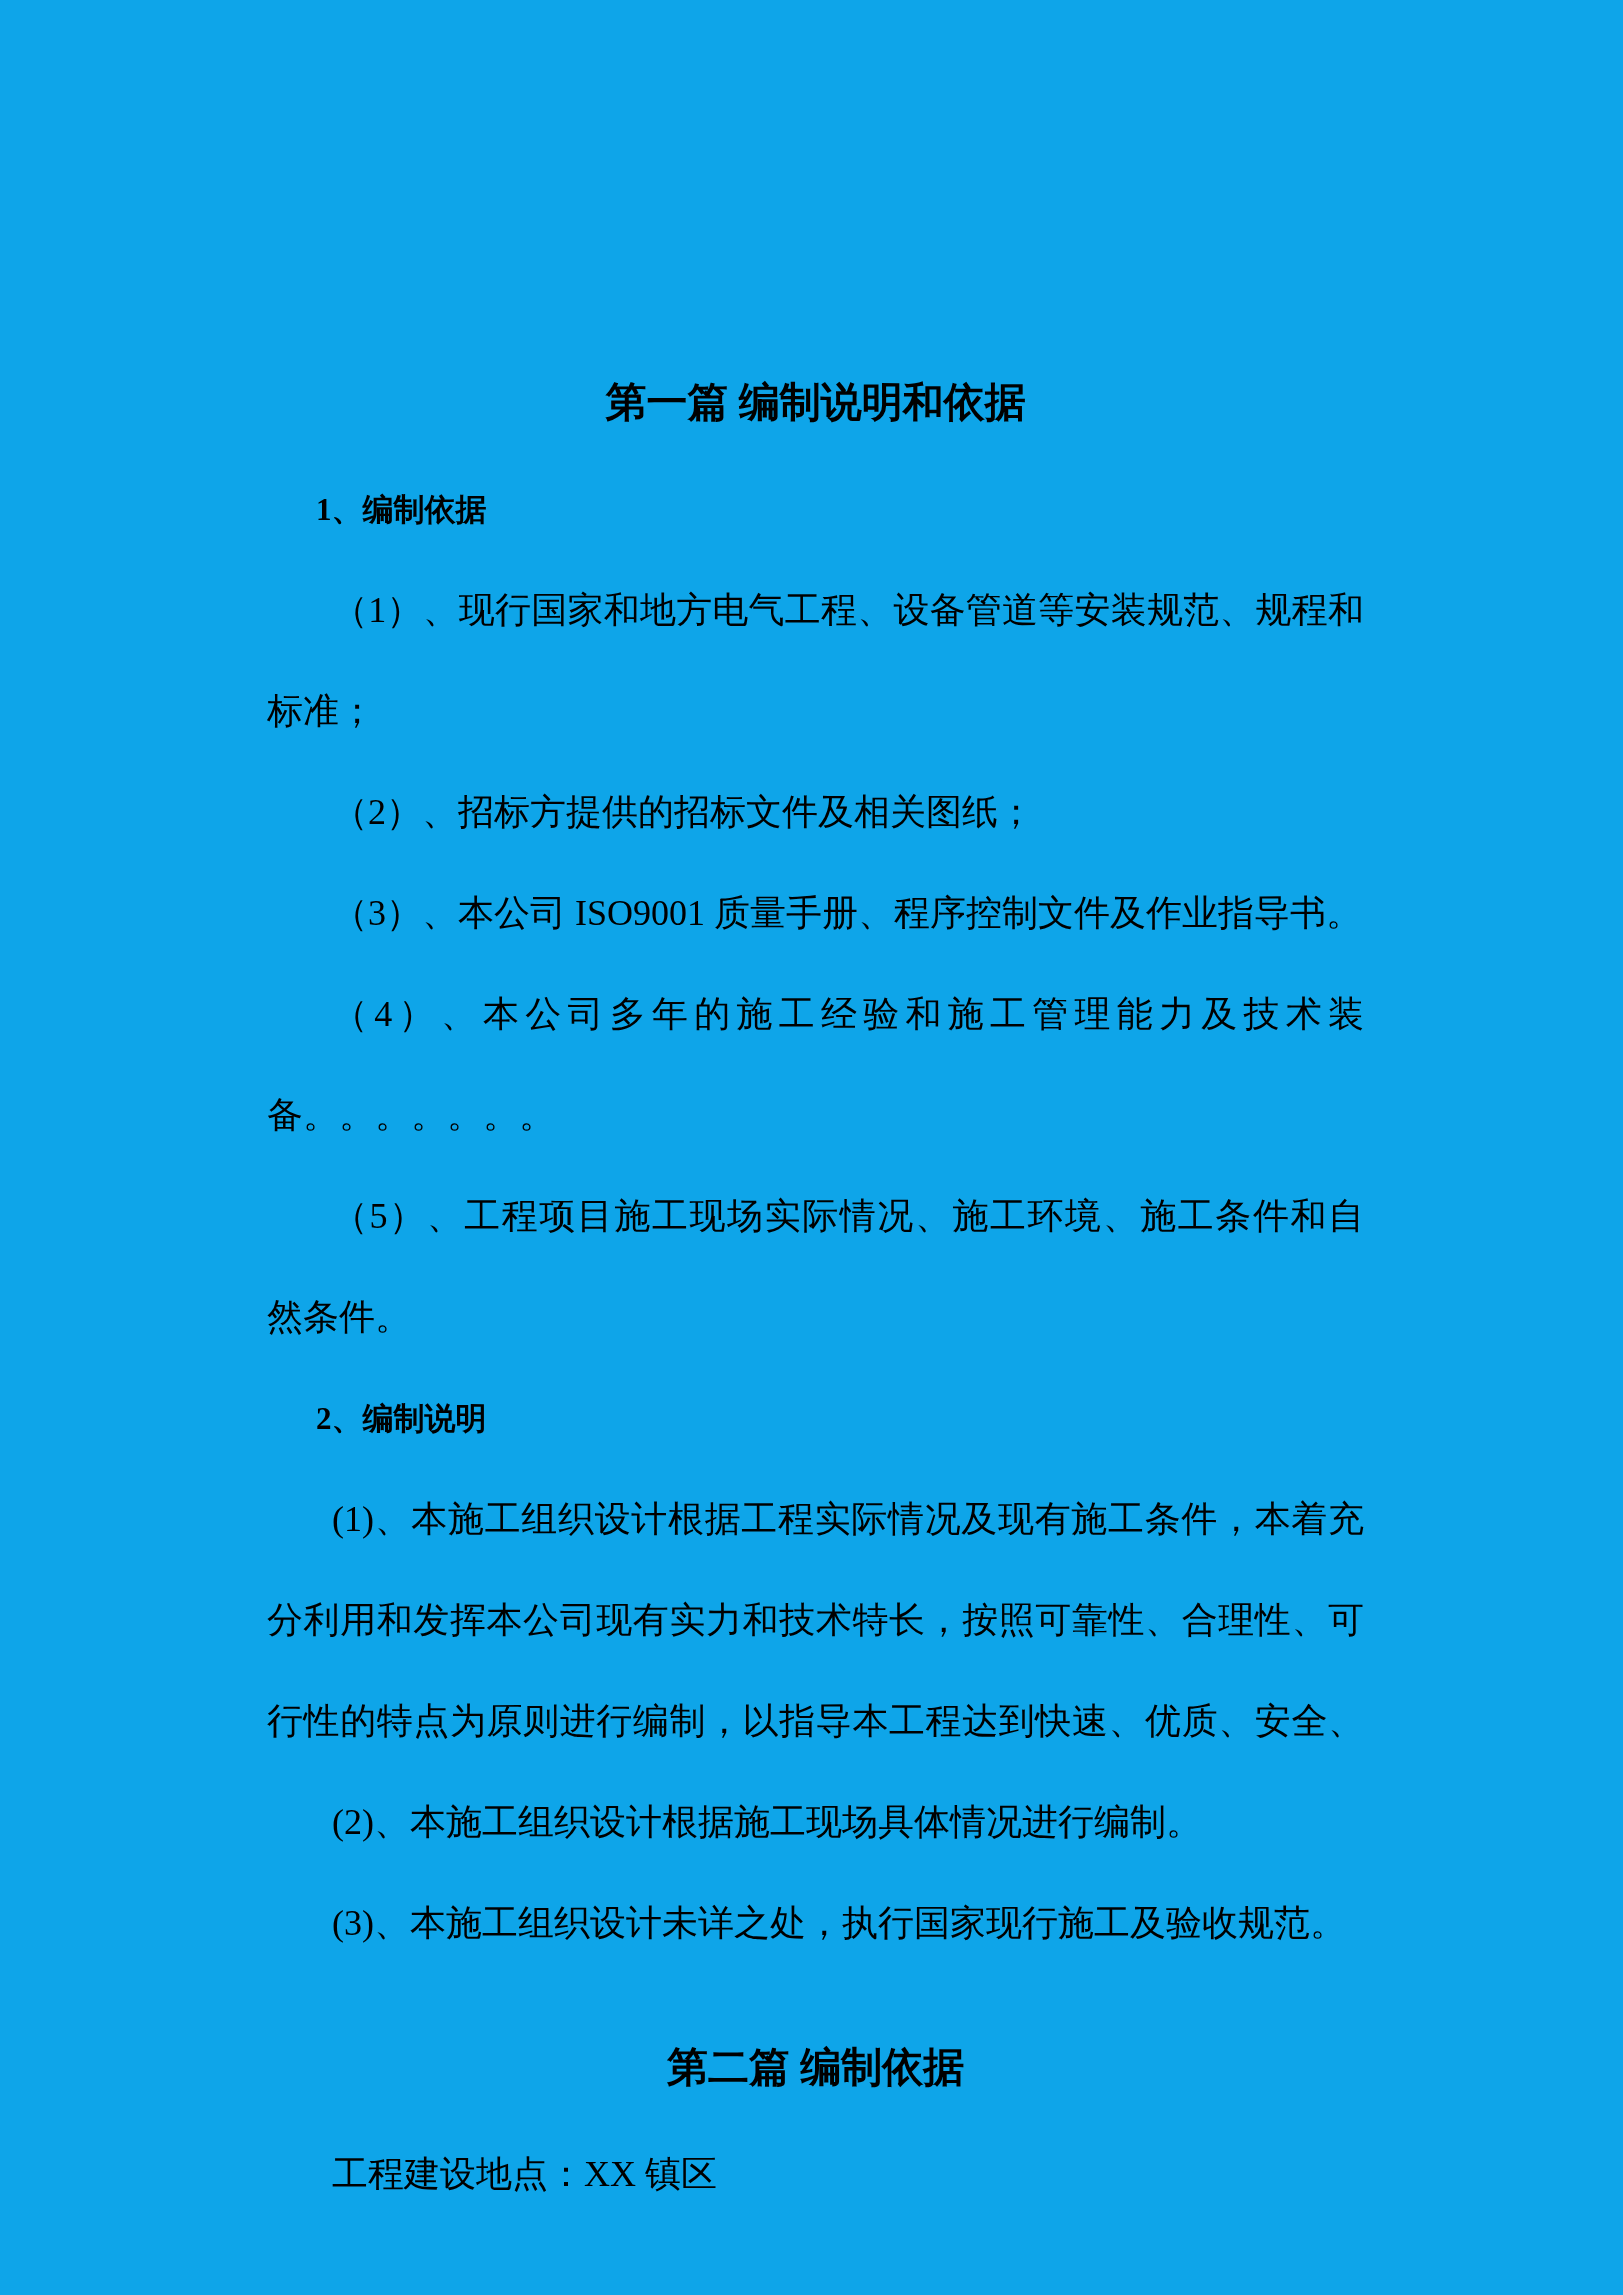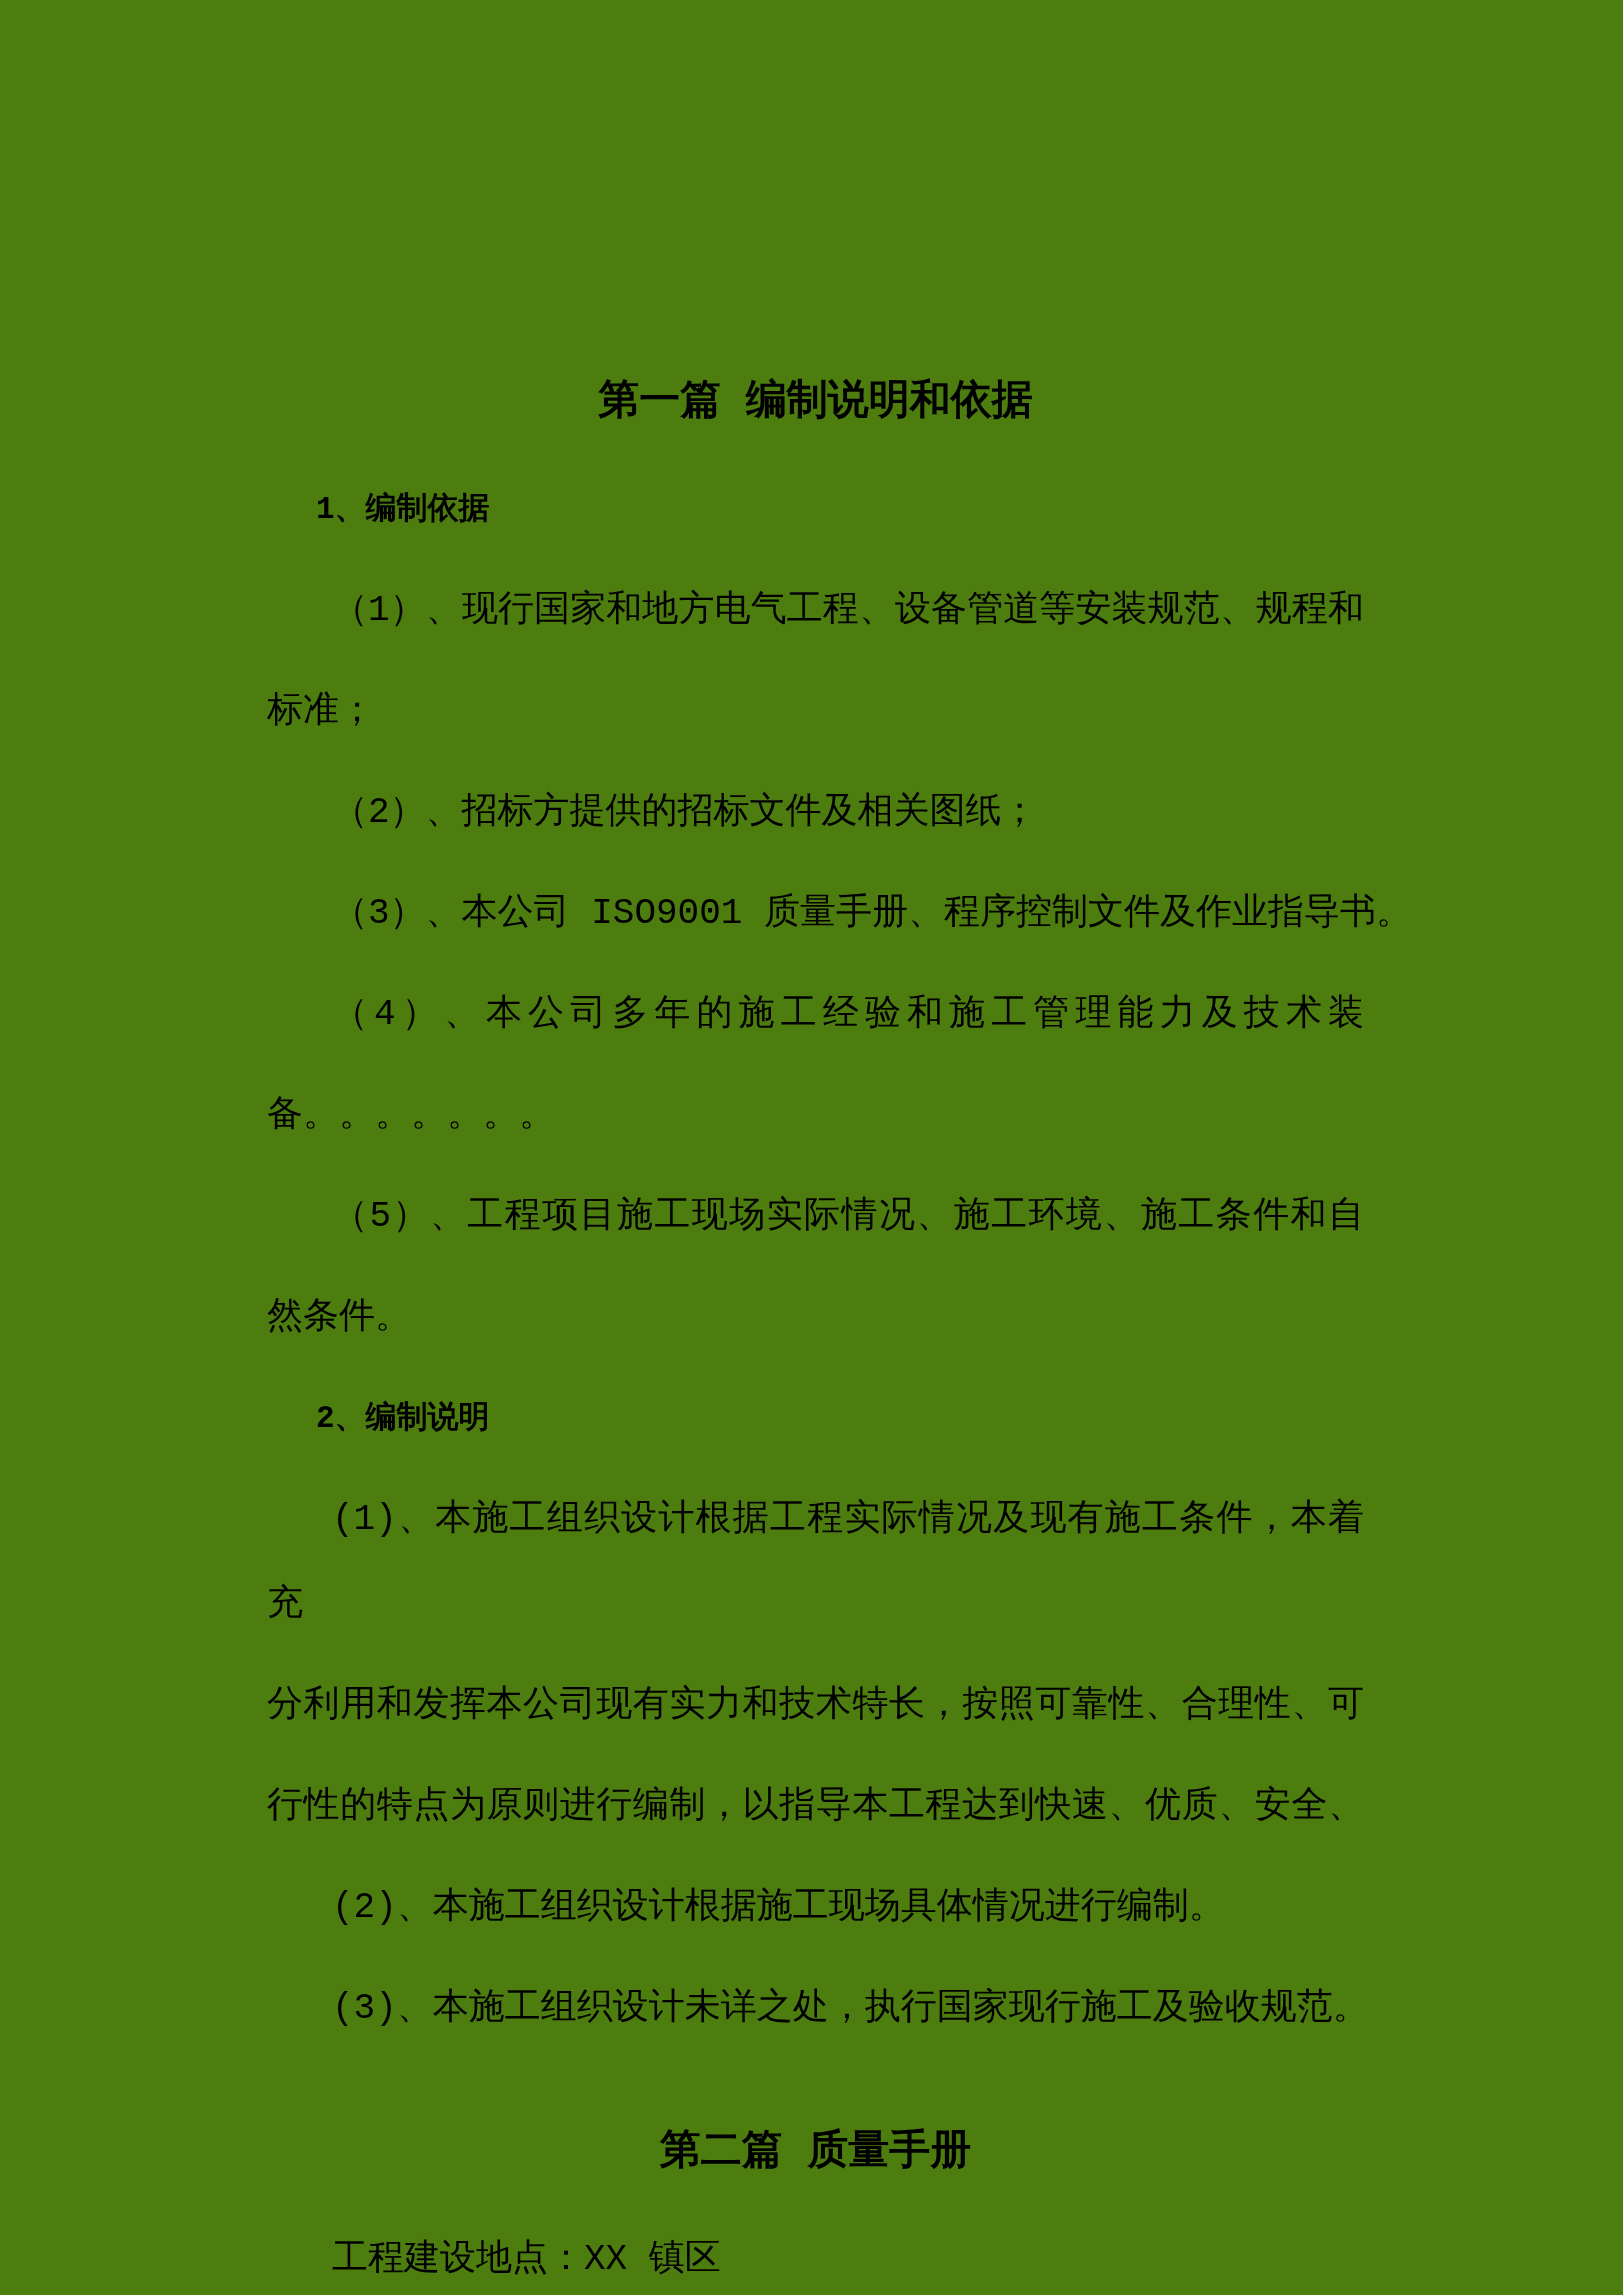--- a/index.html
+++ b/index.html
@@ -5,24 +5,24 @@
   html, body {
     margin: 0;
     padding: 0;
     background: #ffffff;
   }
   .page {
     position: relative;
     width: 1623px;
     height: 2295px;
     box-sizing: border-box;
-    background: #4d7c0f;
+    background: #0ea5e9;
     color: #000000;
     padding: 353px 243px 0 251px;
-    font-family: Liberation Mono, monospace;
+    font-family: Liberation Serif, serif;
     overflow: hidden;
   }
   .ptitle {
     margin: 0;
     font-size: 41px;
     font-weight: bold;
     line-height: 98px;
     text-align: center;
     white-space: nowrap;
   }
@@ -74,18 +74,18 @@
   <p class="ln">然条件。</p>
 
   <h2 class="heading">2、编制说明</h2>
 
   <p class="ln ind jl">(1)、本施工组织设计根据工程实际情况及现有施工条件，本着充</p>
   <p class="ln jl">分利用和发挥本公司现有实力和技术特长，按照可靠性、合理性、可</p>
   <p class="ln jl">行性的特点为原则进行编制，以指导本工程达到快速、优质、安全、</p>
   <p class="ln ind">(2)、本施工组织设计根据施工现场具体情况进行编制。</p>
   <p class="ln ind">(3)、本施工组织设计未详之处，执行国家现行施工及验收规范。</p>
 
-  <h1 class="ptitle second">第二篇 质量手册</h1>
+  <h1 class="ptitle second">第二篇 编制依据</h1>
 
   <p class="ln ind">工程建设地点：XX 镇区</p>
 
 </div>
 
 
 </body></html>

